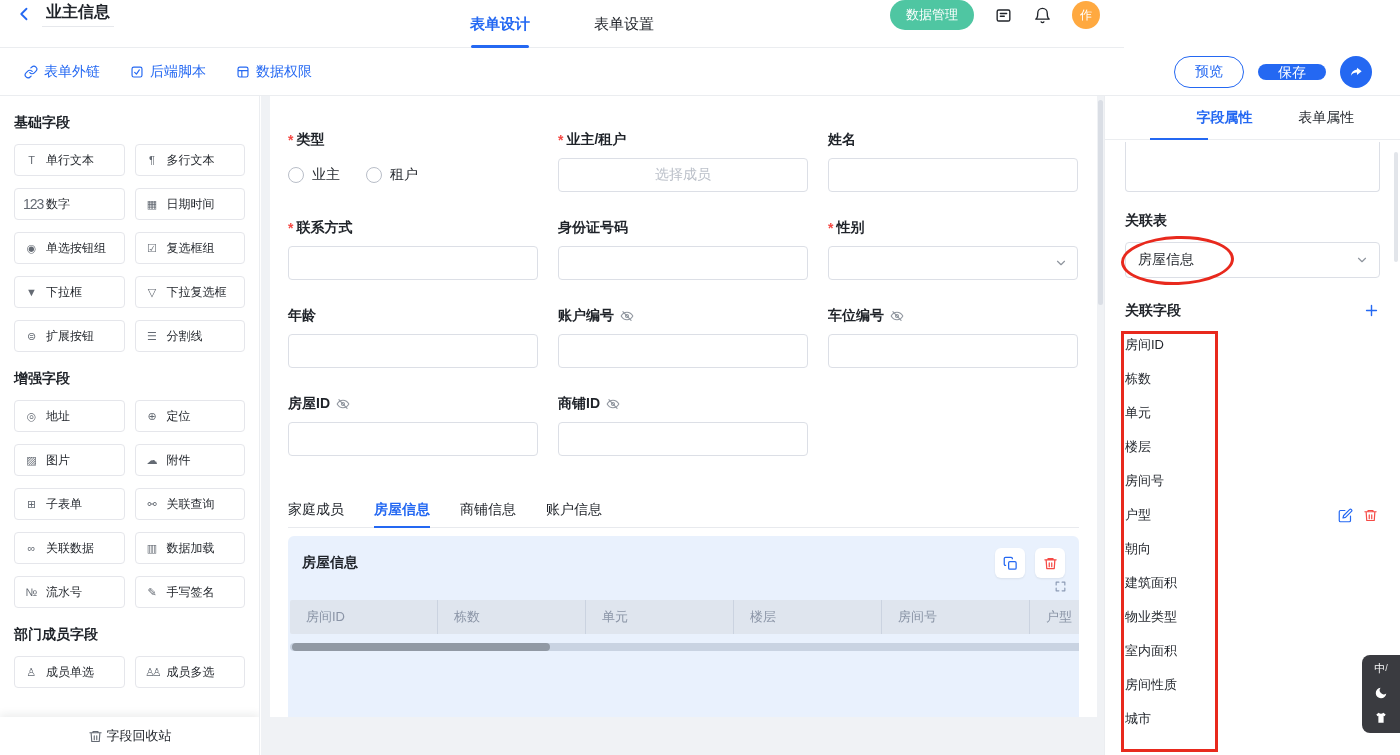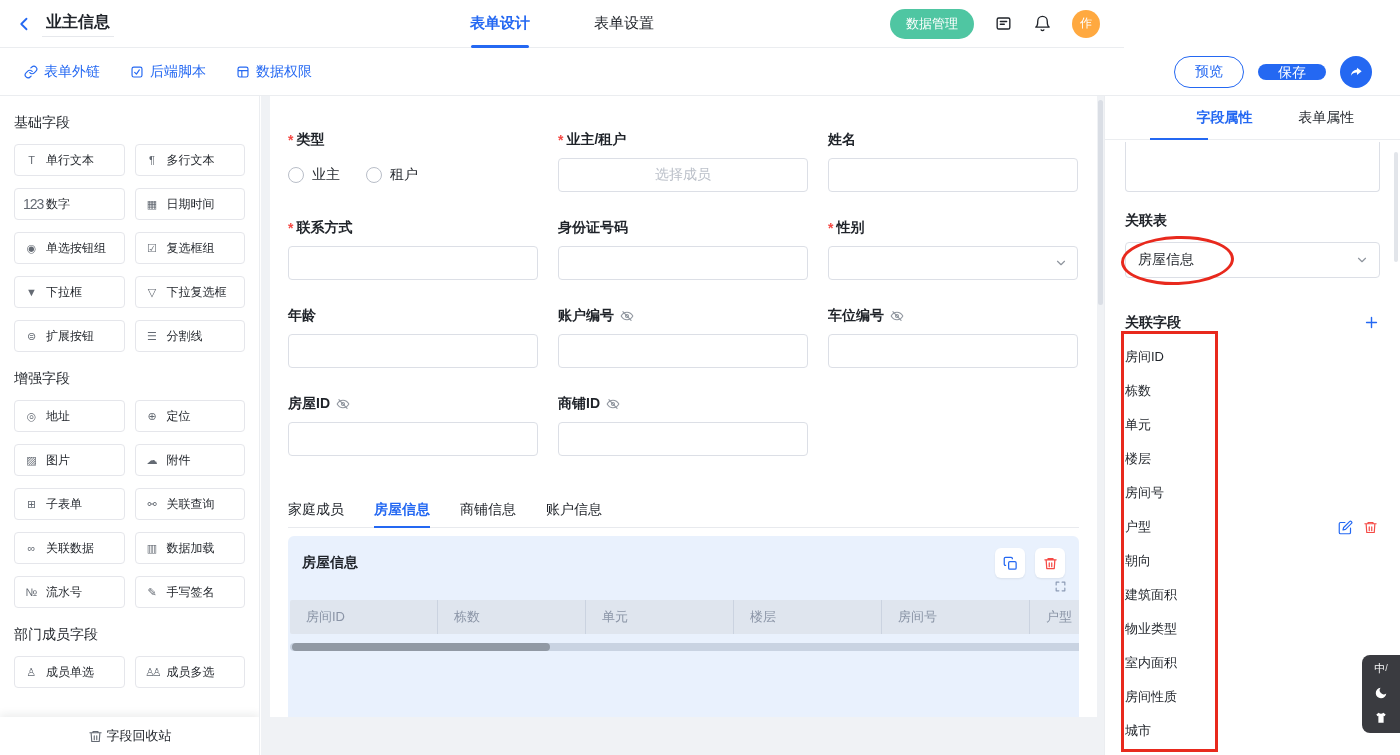--- a/index.html
+++ b/index.html
@@ -1,21 +1,21 @@
 <!DOCTYPE html>
 <html><head>
 <meta charset="utf-8">
 <style>
   *{margin:0;padding:0;box-sizing:border-box;}
   html,body{width:1400px;height:755px;overflow:hidden;font-family:"Liberation Sans","DejaVu Sans",sans-serif;background:#fff;color:#1F2329;}
   body{position:relative;}
   svg{display:block;}
 
   
-  .app-header{position:absolute;left:0;top:0;width:1124px;height:48px;background:#fff;border-bottom:1px solid #EBEDF0;display:flex;align-items:center;z-index:20;}
+  .app-header{position:absolute;left:0;top:0;width:1124px;height:48px;background:#fff;border-bottom:1px solid #EBEDF0;display:flex;align-items:flex-start;z-index:20;}
   .hdr-left{display:flex;align-items:center;gap:8px;padding-left:16px;}
   .back-btn{cursor:pointer;display:flex;align-items:center;}
   .hdr-title{font-size:16px;font-weight:700;color:#1F2329;padding:2px 4px 3px;border-bottom:1px solid #E6E8EC;}
   .hdr-tabs{position:absolute;left:50%;transform:translateX(-50%);height:48px;display:flex;gap:64px;}
   .hdr-tab{display:flex;align-items:center;font-size:15px;color:#1F2329;cursor:pointer;position:relative;}
   .hdr-tab.active{color:#2468F2;font-weight:700;}
   .hdr-tab.active:after{content:"";position:absolute;left:50%;transform:translateX(-50%);bottom:0;width:58px;height:3px;border-radius:2px;background:#2468F2;}
   .hdr-right{margin-left:auto;display:flex;align-items:center;gap:20px;padding-right:24px;}
   .btn-green{height:30px;padding:0 16px;border-radius:15px;border:none;background:#4FC6A2;color:#fff;font-size:13px;cursor:pointer;display:flex;align-items:center;}
   .hdr-ic{color:#1F2329;cursor:pointer;display:flex;}
@@ -24,21 +24,21 @@
   
   .sub-toolbar{position:absolute;left:0;top:48px;width:1400px;height:48px;background:#fff;border-bottom:1px solid #EBEDF0;display:flex;align-items:center;padding:0 28px 0 24px;z-index:19;}
   .tb-link{display:flex;align-items:center;gap:6px;color:#2468F2;font-size:14px;margin-right:30px;cursor:pointer;}
   .tb-right{margin-left:auto;display:flex;align-items:center;gap:14px;}
   .btn-outline{height:32px;padding:0 20px;border-radius:16px;border:1px solid #2468F2;background:#fff;color:#2468F2;font-size:14px;cursor:pointer;}
   .btn-primary{height:16px;padding:0 20px;border-radius:16px;border:none;background:#2468F2;color:#fff;font-size:14px;cursor:pointer;}
   .btn-share{width:32px;height:32px;border-radius:50%;border:none;background:#2468F2;display:flex;align-items:center;justify-content:center;cursor:pointer;}
 
   
   .palette{position:absolute;left:0;top:96px;width:260px;bottom:0;background:#fff;border-right:1px solid #EBEDF0;padding:18px 14px 0;overflow:hidden;z-index:5;}
-  .pal-title{font-size:14px;font-weight:400;color:#1F2329;margin:8px 0 12px;}
+  .pal-title{font-size:14px;font-weight:700;color:#1F2329;margin:8px 0 12px;}
   .pal-title:first-child{margin-top:0;}
   .pal-grid{display:grid;grid-template-columns:1fr 1fr;gap:12px 10px;margin-bottom:18px;}
   .chip{height:32px;border:1px solid #E5E6EB;border-radius:4px;background:#fff;display:flex;align-items:center;gap:6px;padding:0 8px;cursor:grab;white-space:nowrap;}
   .chip-ic{width:17px;flex:none;font-size:11px;color:#646A73;text-align:center;}
   .chip-ic.num{font-size:14px;letter-spacing:-1px;}
   .chip-ic.dbl{letter-spacing:-3px;}
   .chip-tx{font-size:12px;color:#1F2329;}
   .recycle{position:absolute;left:0;bottom:0;width:259px;height:38px;background:#fff;box-shadow:0 -3px 8px rgba(31,35,41,.08);display:flex;align-items:center;justify-content:center;gap:4px;font-size:13px;color:#1F2329;cursor:pointer;z-index:6;}
   .recycle svg{color:#646A73;}
 
@@ -84,21 +84,21 @@
   .props{position:absolute;left:1104px;top:96px;width:296px;bottom:0;background:#fff;border-left:1px solid #EBEDF0;overflow:hidden;z-index:5;}
   .props-tabs{height:44px;border-bottom:1px solid #EBEDF0;display:flex;}
   .ptab{flex:1;display:flex;align-items:center;justify-content:center;font-size:14px;color:#1F2329;cursor:pointer;position:relative;}
   .ptab.active{color:#2468F2;font-weight:700;justify-content:flex-end;}
   .ptab.active:after{content:"";position:absolute;left:50%;transform:translateX(-50%);bottom:-1px;width:58px;height:2px;background:#2468F2;}
   .props-body{padding:2px 20px 0;position:relative;}
   .empty-box{height:50px;border:1px solid #DCDFE6;border-top:none;border-radius:0 0 4px 4px;background:#fff;}
   .plabel{margin-top:20px;font-size:14px;font-weight:700;color:#1F2329;}
   .pselect{margin-top:12px;height:36px;border:1px solid #DCDFE6;border-radius:4px;background:#fff;display:flex;align-items:center;padding:0 12px;font-size:14px;color:#1F2329;cursor:pointer;position:relative;}
   .pselect .chev{position:absolute;right:10px;top:50%;transform:translateY(-50%);color:#8F959E;}
-  .pfields-head{margin-top:36px;display:flex;justify-content:space-between;}
+  .pfields-head{margin-top:24px;display:flex;justify-content:space-between;}
   .plus-btn{color:#2468F2;cursor:pointer;display:flex;}
   .pfield-list{margin-top:8px;}
   .pfield{height:34px;display:flex;align-items:center;font-size:13px;color:#1F2329;cursor:pointer;}
   .pf-acts{margin-left:auto;display:flex;gap:10px;padding-right:2px;}
   .pf-acts .edit{color:#2468F2;cursor:pointer;display:flex;}
   .pf-acts .del{color:#F54A45;cursor:pointer;display:flex;}
   .props-scrollbar{position:absolute;right:2px;top:56px;width:4px;height:110px;border-radius:2px;background:#E2E5EA;}
 
   
   .float-widget{position:absolute;right:0;top:655px;width:38px;height:78px;background:rgba(24,25,31,.85);border-radius:8px 0 0 8px;display:flex;flex-direction:column;align-items:center;justify-content:space-between;padding:8px 0;z-index:60;}

